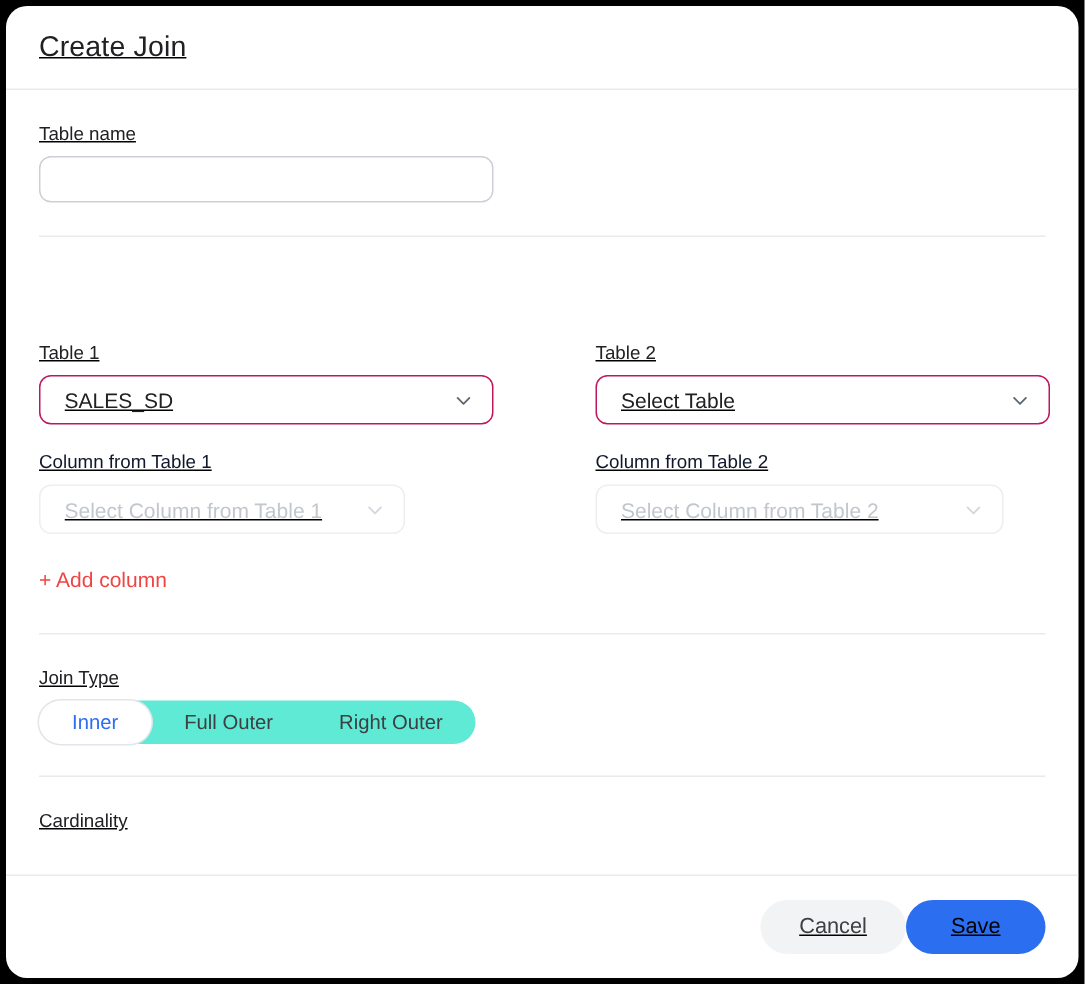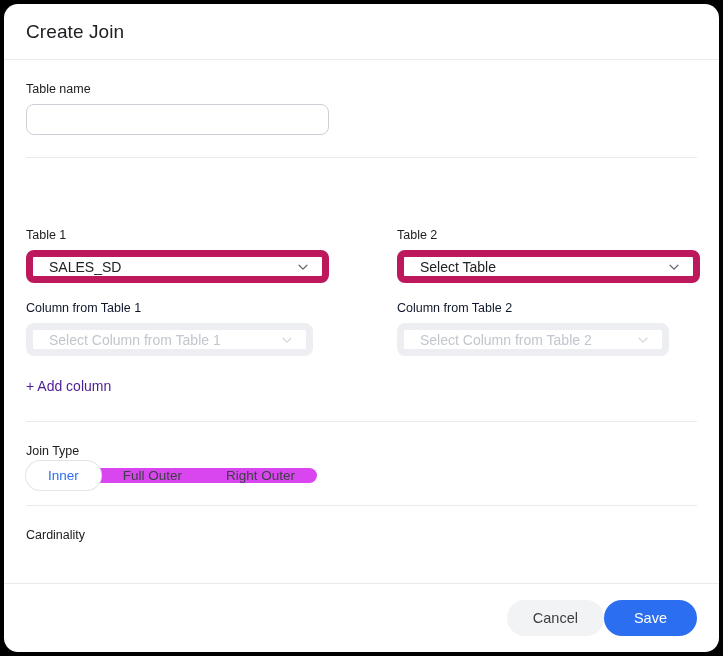--- a/index.html
+++ b/index.html
@@ -20,20 +20,21 @@
     left: 4px;
     top: 4px;
     width: 715px;
     height: 648px;
     background: #ffffff;
     border-radius: 14px;
     box-sizing: border-box;
     overflow: hidden;
     display: flex;
     flex-direction: column;
+    text-decoration: underline;
   }
 
   
   .dialog-header {
     height: 56px;
     flex: 0 0 56px;
     display: flex;
     align-items: center;
     padding: 0 22px;
     border-bottom: 1px solid #e8eaed;
@@ -96,21 +97,21 @@
   .col {
     width: 303px;
     margin-top: 48px;
   }
 
   
   .select {
     position: relative;
     height: 33px;
     box-sizing: border-box;
-    border: 7px solid #be185d;
+    border: 1px solid #be185d;
     border-radius: 8px;
     display: flex;
     align-items: center;
     padding: 0 12px 0 16px;
     background: #ffffff;
     cursor: pointer;
   }
   .select .select-value {
     flex: 1 1 auto;
     font-size: 14px;
@@ -124,50 +125,50 @@
     width: 14px;
     height: 14px;
     display: block;
     color: #5f6773;
   }
 
   .select.table-select { width: 303px; }
 
   
   .select.disabled {
-    width: 287px;
+    width: 244px;
     border-color: #eceef1;
     cursor: default;
   }
   .select.disabled .select-value {
     color: #c2c6cd;
   }
   .select.disabled .chev {
     color: #d3d7dd;
   }
 
   .col-right .select.disabled { width: 272px; }
 
   
   .add-column {
     display: inline-block;
     margin-top: 22px;
     font-size: 14px;
-    color: #4c1d95;
+    color: #ef4444;
     cursor: pointer;
     user-select: none;
   }
 
   
   .segmented {
     display: inline-flex;
     align-items: center;
-    background: #d946ef;
+    background: #5eead4;
     border-radius: 17px;
-    height: 15px;
+    height: 29px;
     padding: 0;
     box-sizing: border-box;
   }
   .seg-item {
     height: 29px;
     line-height: 29px;
     padding: 0 22px;
     font-size: 13.5px;
     color: #3c4043;
     border-radius: 17px;
@@ -202,21 +203,21 @@
     cursor: pointer;
     padding: 0 26px;
     box-sizing: border-box;
   }
   .btn-cancel {
     background: #f1f3f4;
     color: #3c4043;
   }
   .btn-save {
     background: #2b6ef0;
-    color: #ffffff;
+    color: #000000;
     padding: 0 30px;
   }
 
   .spacer-22 { height: 22px; }
 </style>
 </head>
 <body>
 
 <div class="dialog">
 

